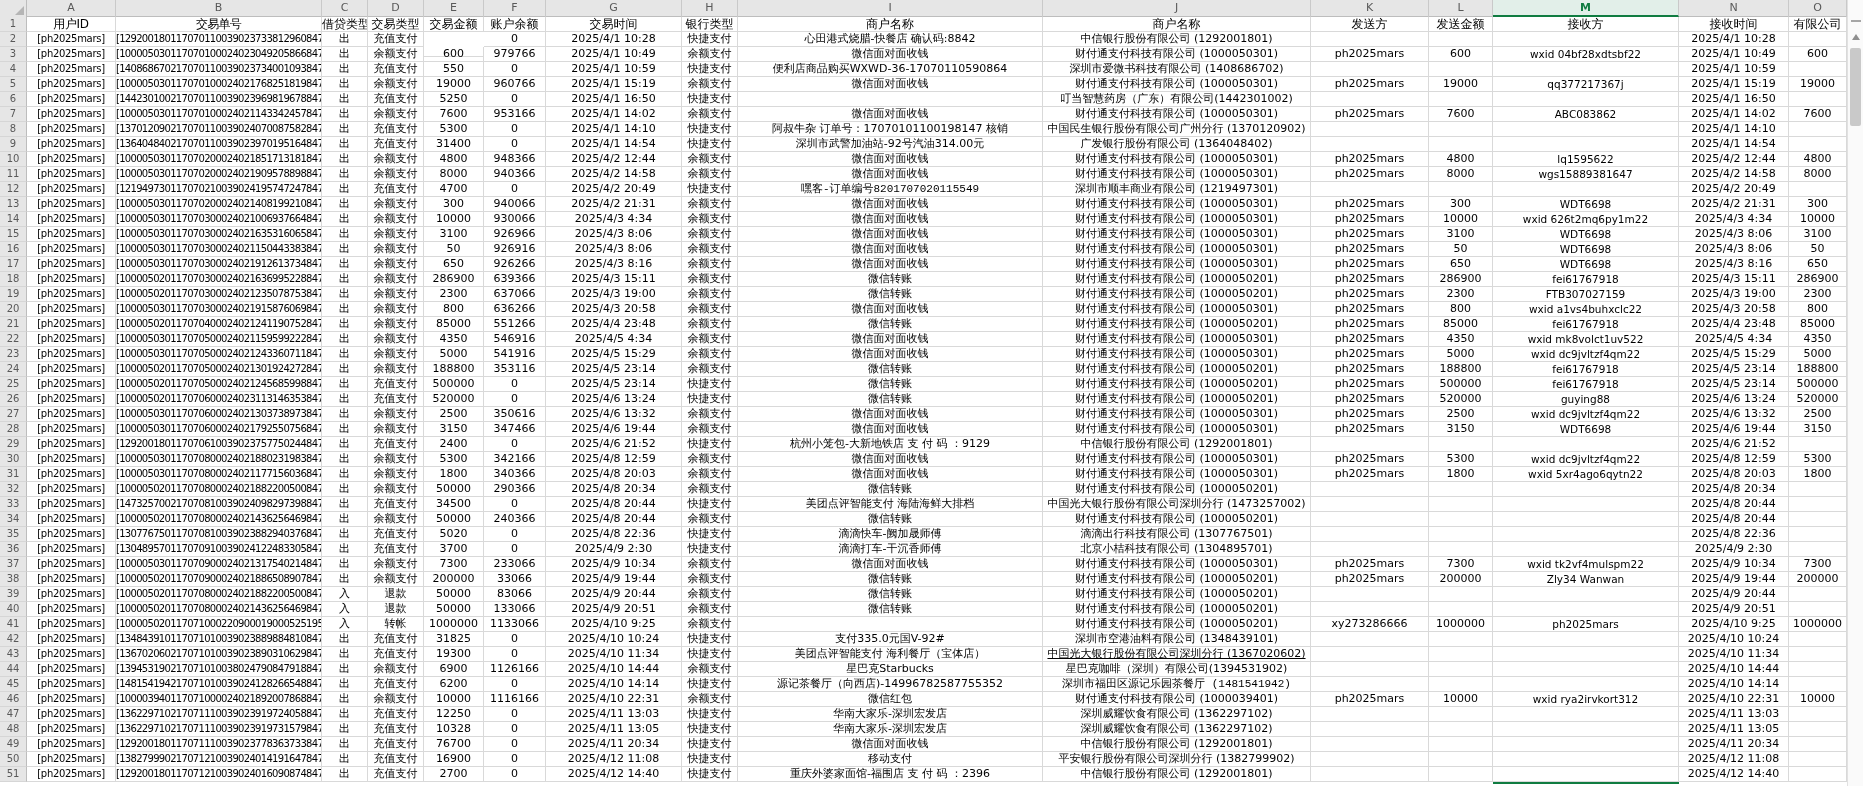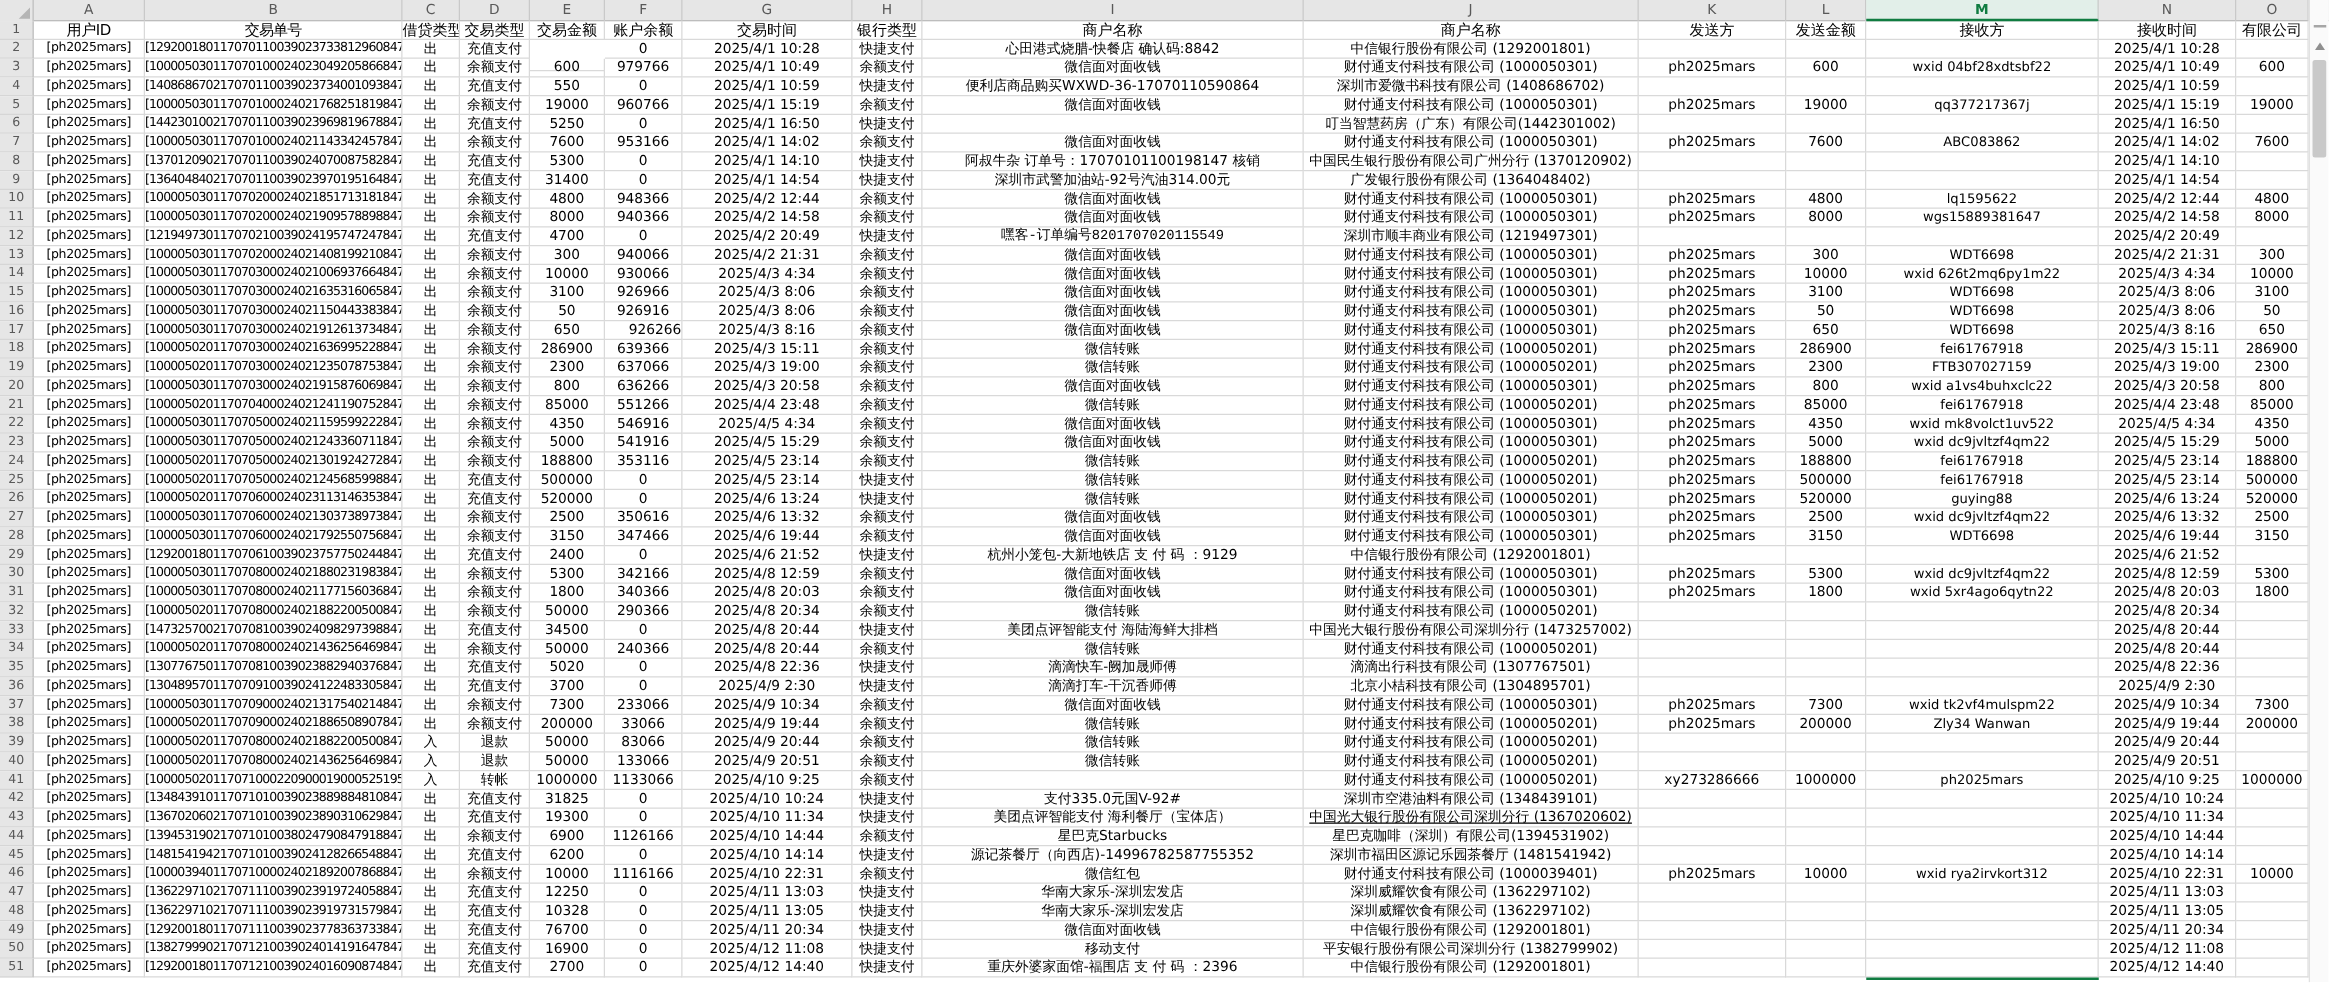--- a/index.html
+++ b/index.html
@@ -338,21 +338,21 @@
         <div class="cell" style="width: 110px;">2025/4/3 8:06</div>
         <div class="cell" style="width: 58px;">50</div>
       </div>
       <div class="grid-row">
         <div class="rownum">17</div>
         <div class="cell c-a" style="width: 89px;">[ph2025mars]</div>
         <div class="cell c-b" style="width: 206px;">[100005030117070300024021912613734847]</div>
         <div class="cell" style="width: 46px;">出</div>
         <div class="cell" style="width: 56px;">余额支付</div>
         <div class="cell" style="width: 60px;">650</div>
-        <div class="cell" style="width: 62px; text-align: right;">926266</div>
+        <div class="cell" style="width: 62px;">926266</div>
         <div class="cell" style="width: 136px;">2025/4/3 8:16</div>
         <div class="cell" style="width: 56px;">余额支付</div>
         <div class="cell" style="width: 305px;">微信面对面收钱</div>
         <div class="cell" style="width: 268px;">财付通支付科技有限公司 (1000050301)</div>
         <div class="cell" style="width: 118px;">ph2025mars</div>
         <div class="cell" style="width: 64px;">650</div>
         <div class="cell c-m" style="width: 186px;">WDT6698</div>
         <div class="cell" style="width: 110px;">2025/4/3 8:16</div>
         <div class="cell" style="width: 58px;">650</div>
       </div>
@@ -846,21 +846,21 @@
         <div class="rownum">45</div>
         <div class="cell c-a" style="width: 89px;">[ph2025mars]</div>
         <div class="cell c-b" style="width: 206px;">[148154194217071010039024128266548847]</div>
         <div class="cell" style="width: 46px;">出</div>
         <div class="cell" style="width: 56px;">充值支付</div>
         <div class="cell" style="width: 60px;">6200</div>
         <div class="cell" style="width: 62px;">0</div>
         <div class="cell" style="width: 136px;">2025/4/10 14:14</div>
         <div class="cell" style="width: 56px;">快捷支付</div>
         <div class="cell" style="width: 305px;">源记茶餐厅（向西店)-14996782587755352</div>
-        <div class="cell" style="width: 268px;">深圳市福田区源记乐园茶餐厅 (1481541942)</div>
+        <div class="cell" style="width: 268px; font-family: Liberation Mono, monospace;">深圳市福田区源记乐园茶餐厅 (1481541942)</div>
         <div class="cell" style="width: 118px;"></div>
         <div class="cell" style="width: 64px;"></div>
         <div class="cell c-m" style="width: 186px;"></div>
         <div class="cell" style="width: 110px;">2025/4/10 14:14</div>
         <div class="cell" style="width: 58px;"></div>
       </div>
       <div class="grid-row">
         <div class="rownum">46</div>
         <div class="cell c-a" style="width: 89px;">[ph2025mars]</div>
         <div class="cell c-b" style="width: 206px;">[100003940117071000024021892007868847]</div>

